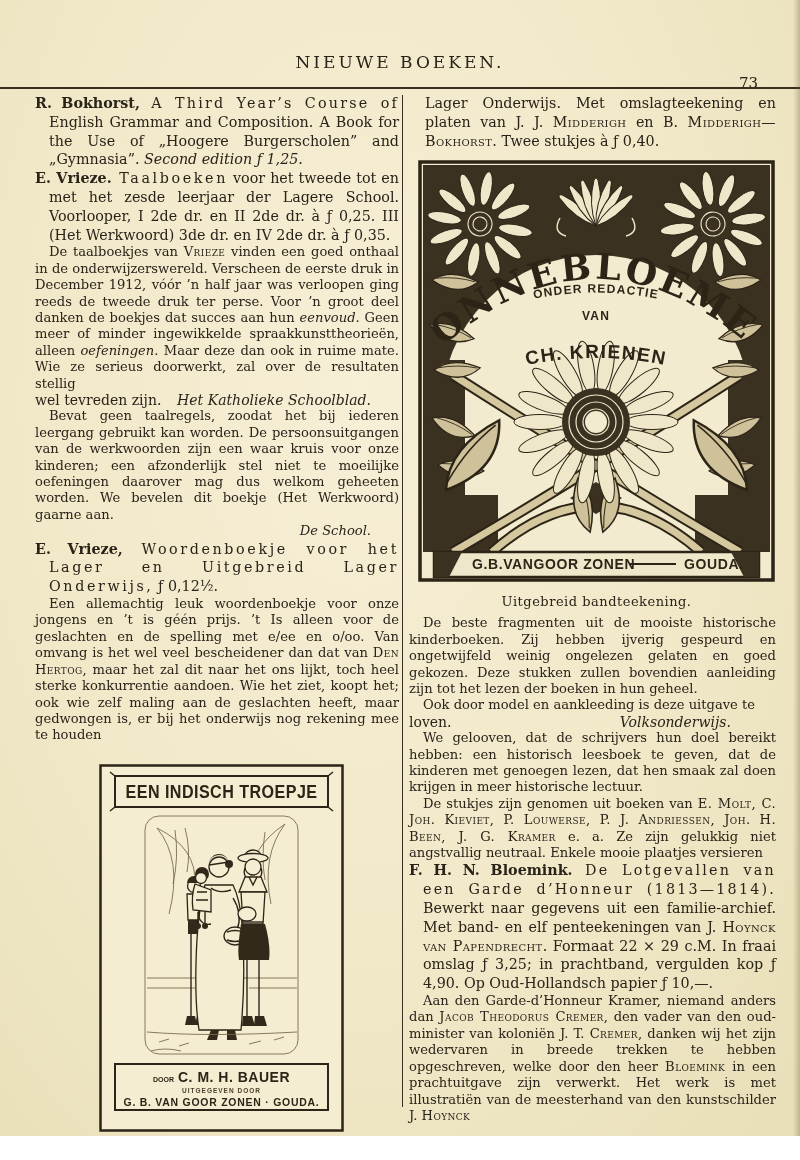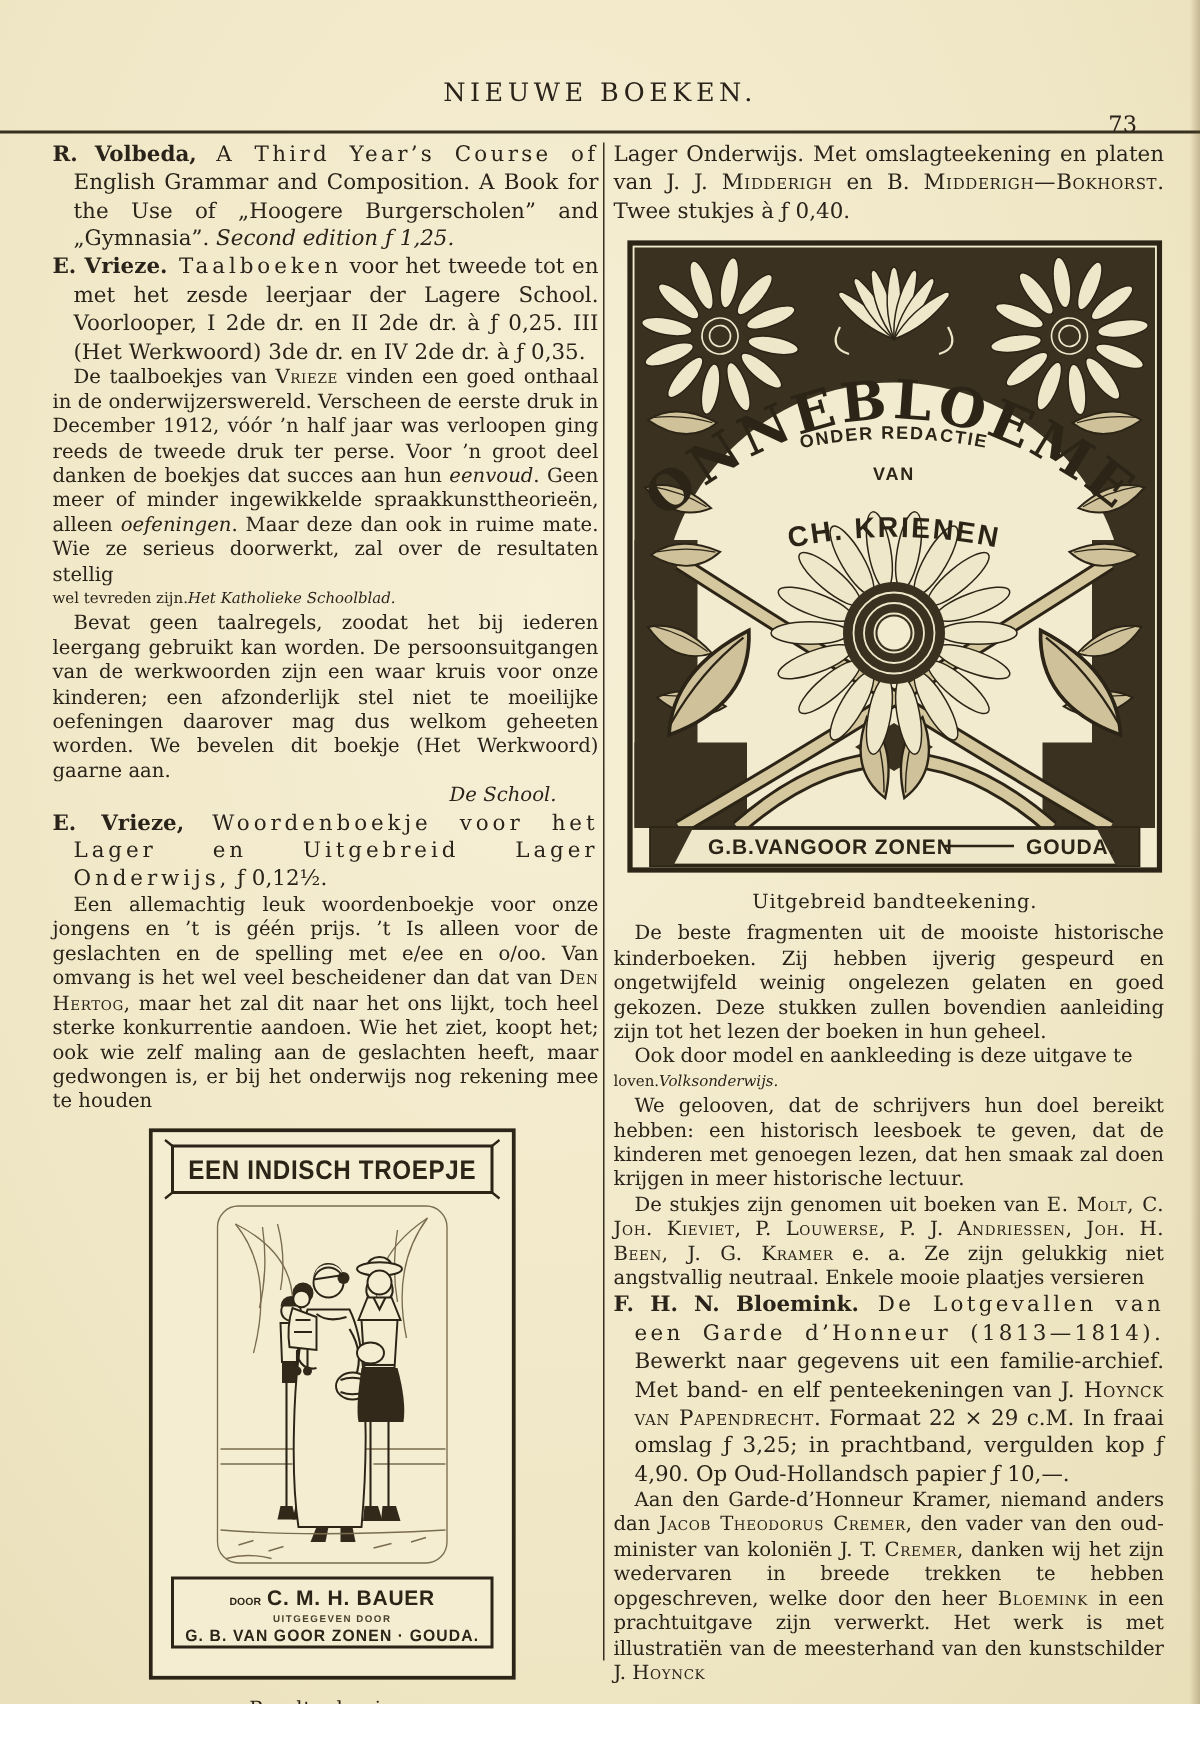--- a/index.html
+++ b/index.html
@@ -13,30 +13,30 @@
     font-size:17px;letter-spacing:3px;}
   .page-number{position:absolute;top:74px;right:42px;font-size:15px;}
   .header-rule{position:absolute;left:0;top:87px;width:800px;height:2px;background:#372f1f;}
   .col-divider{position:absolute;left:402px;top:95px;width:1px;height:1012px;background:#372f1f;}
   .col{position:absolute;top:94px;}
   .col-left{left:35px;width:364px;}
   .col-right{left:409px;width:367px;}
   p{margin:0;}
   .entry{font-size:14.3px;line-height:18.8px;text-align:justify;
     padding-left:14px;text-indent:-14px;}
-  .noindent{padding-left:0;text-indent:0;}
+  .noindent{padding-left:0;text-indent:0;margin-left:16px;}
   .review{font-size:13.1px;line-height:16.4px;text-align:justify;text-indent:14px;}
-  .tailline{display:flex;justify-content:flex-start;font-size:10px;line-height:16.4px;}
+  .tailline{display:flex;justify-content:space-between;font-size:14px;line-height:16.4px;}
   .closer-line{text-align:right;font-size:13.1px;line-height:16.4px;}
   .pr28{padding-right:28px;} .pr45{padding-right:45px;} .pr52{padding-right:52px;}
   .lead{font-weight:bold;}
   .sp{letter-spacing:2.6px;} .sp2{letter-spacing:2.2px;}
   .sc{font-variant:small-caps;letter-spacing:.4px;}
   i,.it{font-style:italic;}
-  .plate-left{margin:8px 0 0 64px;width:245px;}
+  .plate-left{margin:20px 0 0 64px;width:245px;}
   .plate-right{margin:10px 0 0 9px;width:357px;}
   .caption{text-align:center;font-size:13px;letter-spacing:.5px;margin:8px 0 10px;}
   .cap-left{width:245px;margin-left:64px;}
   .cap-right{width:357px;margin-left:9px;margin-bottom:6px;}
   svg text{fill:#2c2517;}
   .cover-title{font-family:"DejaVu Serif",serif;font-weight:bold;font-size:36px;letter-spacing:3px;}
   .t-sub{font:600 12px "Liberation Sans",sans-serif;letter-spacing:1.2px;}
   .t-editor{font:700 19px "Liberation Sans",sans-serif;letter-spacing:1.5px;}
   .t-goor{font:700 14px "Liberation Sans",sans-serif;letter-spacing:.6px;}
   .t-banner{font:700 18px "Liberation Sans",sans-serif;letter-spacing:.5px;}
@@ -57,21 +57,21 @@
 </head>
 <body>
 
 <div class="page">
   <div class="header-title">NIEUWE BOEKEN.</div>
   <div class="page-number">73</div>
   <div class="header-rule"></div>
   <div class="col-divider"></div>
 
   <div class="col col-left">
-    <p class="entry"><b class="lead">R. Volbeda,</b><span class="sp2"> A Third Year’s Course of</span><span> English Grammar and Composition. A Book for the Use of „Hoogere Burgerscholen” and „Gymnasia”.</span><i> Second edition ƒ 1,25.</i></p>
+    <p class="entry"><b class="lead">R. Bokhorst,</b><span class="sp2"> A Third Year’s Course of</span><span> English Grammar and Composition. A Book for the Use of „Hoogere Burgerscholen” and „Gymnasia”.</span><i> Second edition ƒ 1,25.</i></p>
 
     <p class="entry"><b class="lead">E. Vrieze.</b><span class="sp"> Taalboeken</span><span> voor het tweede tot en met het zesde leerjaar der Lagere School. Voorlooper, I 2de dr. en II 2de dr. à ƒ 0,25. III (Het Werkwoord) 3de dr. en IV 2de dr. à ƒ 0,35.</span></p>
 
     <p class="review"><span>De taalboekjes van </span><span class="sc">Vrieze</span><span> vinden een goed onthaal in de onderwijzerswereld. Verscheen de eerste druk in December 1912, vóór ’n half jaar was verloopen ging reeds de tweede druk ter perse. Voor ’n groot deel danken de boekjes dat succes aan hun </span><i>eenvoud</i><span>. Geen meer of minder ingewikkelde spraakkunsttheorieën, alleen </span><i>oefeningen</i><span>. Maar deze dan ook in ruime mate. Wie ze serieus doorwerkt, zal over de resultaten stellig</span></p>
     <div class="tailline">
         <span>wel tevreden zijn.</span>
         <i class="pr28">Het Katholieke Schoolblad.</i>
       </div>
 
     <p class="review">Bevat geen taalregels, zoodat het bij iederen leergang gebruikt kan worden. De persoonsuitgangen van de werkwoorden zijn een waar kruis voor onze kinderen; een afzonderlijk stel niet te moeilijke oefeningen daarover mag dus welkom geheeten worden. We bevelen dit boekje (Het Werkwoord) gaarne aan.</p>

